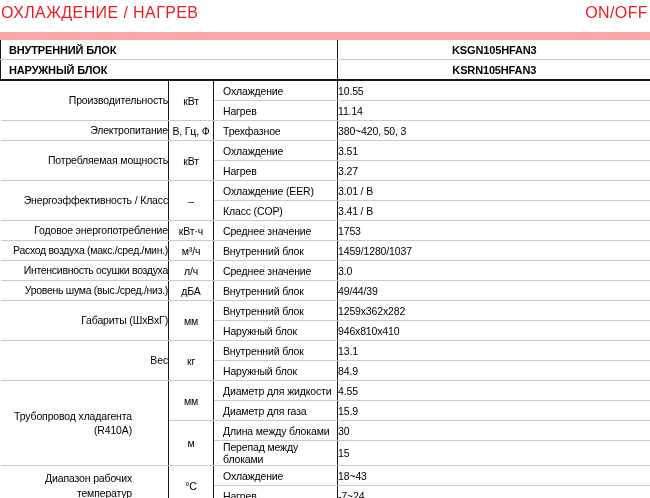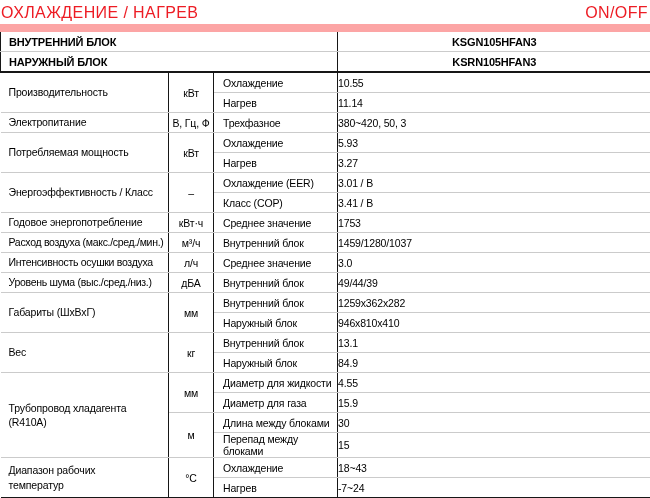--- a/index.html
+++ b/index.html
@@ -3,21 +3,21 @@
 <meta charset="utf-8">
 <style>
   html,body{margin:0;padding:0;}
   body{
     width:650px;height:498px;background:#ffffff;
     font-family:"Liberation Sans",sans-serif;color:#000;
     overflow:hidden;
   }
   .titlebar{
     display:flex;justify-content:space-between;align-items:flex-start;
-    height:24px;box-sizing:border-box;padding:3px 2px 0 1px;
+    height:32px;box-sizing:border-box;padding:3px 2px 0 1px;
   }
   .title-text{
     color:var(--accent,#ed1c24);
     font-size:16px;letter-spacing:0.4px;font-weight:400;line-height:1.2;
     white-space:nowrap;
   }
   table.spec{
     border-collapse:collapse;table-layout:fixed;
     width:650px;height:464px;
     border-top:8px solid #fca5a5;
@@ -30,21 +30,21 @@
     overflow:hidden;
   }
   tr.hdr td{font-weight:bold;font-size:11px;}
   td.hl{
     border-left:1px solid #161616;
     border-right:1px solid #161616;
     padding-left:8px;text-align:left;
   }
   td.hv{text-align:center;margin-top:8px;}
   tr.hdr-last td{border-bottom:2px solid #161616;}
-  td.name{padding-left:8px;border-right:1px solid #161616;text-align:left;line-height:1.35;}
+  td.name{padding-left:8px;border-right:1px solid #161616;text-align:right;line-height:1.35;}
   td.name.tight{white-space:nowrap;letter-spacing:-0.3px;}
   td.name.pr-wrap{padding-right:36px;}
   td.unit{text-align:center;border-right:1px solid #161616;}
   td.param{padding-left:9px;border-right:1px solid #161616;text-align:left;}
   td.value{text-align:left;}
 </style>
 </head>
 <body>
 
 <div class="titlebar">
@@ -85,21 +85,21 @@
       <td class="name">Электропитание</td>
       <td class="unit">В, Гц, Ф</td>
       <td class="param">Трехфазное</td>
       <td class="value">380~420, 50, 3</td>
     </tr>
 
     <tr>
       <td class="name" rowspan="2">Потребляемая мощность</td>
       <td class="unit" rowspan="2">кВт</td>
       <td class="param">Охлаждение</td>
-      <td class="value">5.93</td>
+      <td class="value">3.51</td>
     </tr>
     <tr>
       <td class="param">Нагрев</td>
       <td class="value">3.27</td>
     </tr>
 
     <tr>
       <td class="name" rowspan="2">Энергоэффективность / Класс</td>
       <td class="unit" rowspan="2">–</td>
       <td class="param">Охлаждение (EER)</td>

